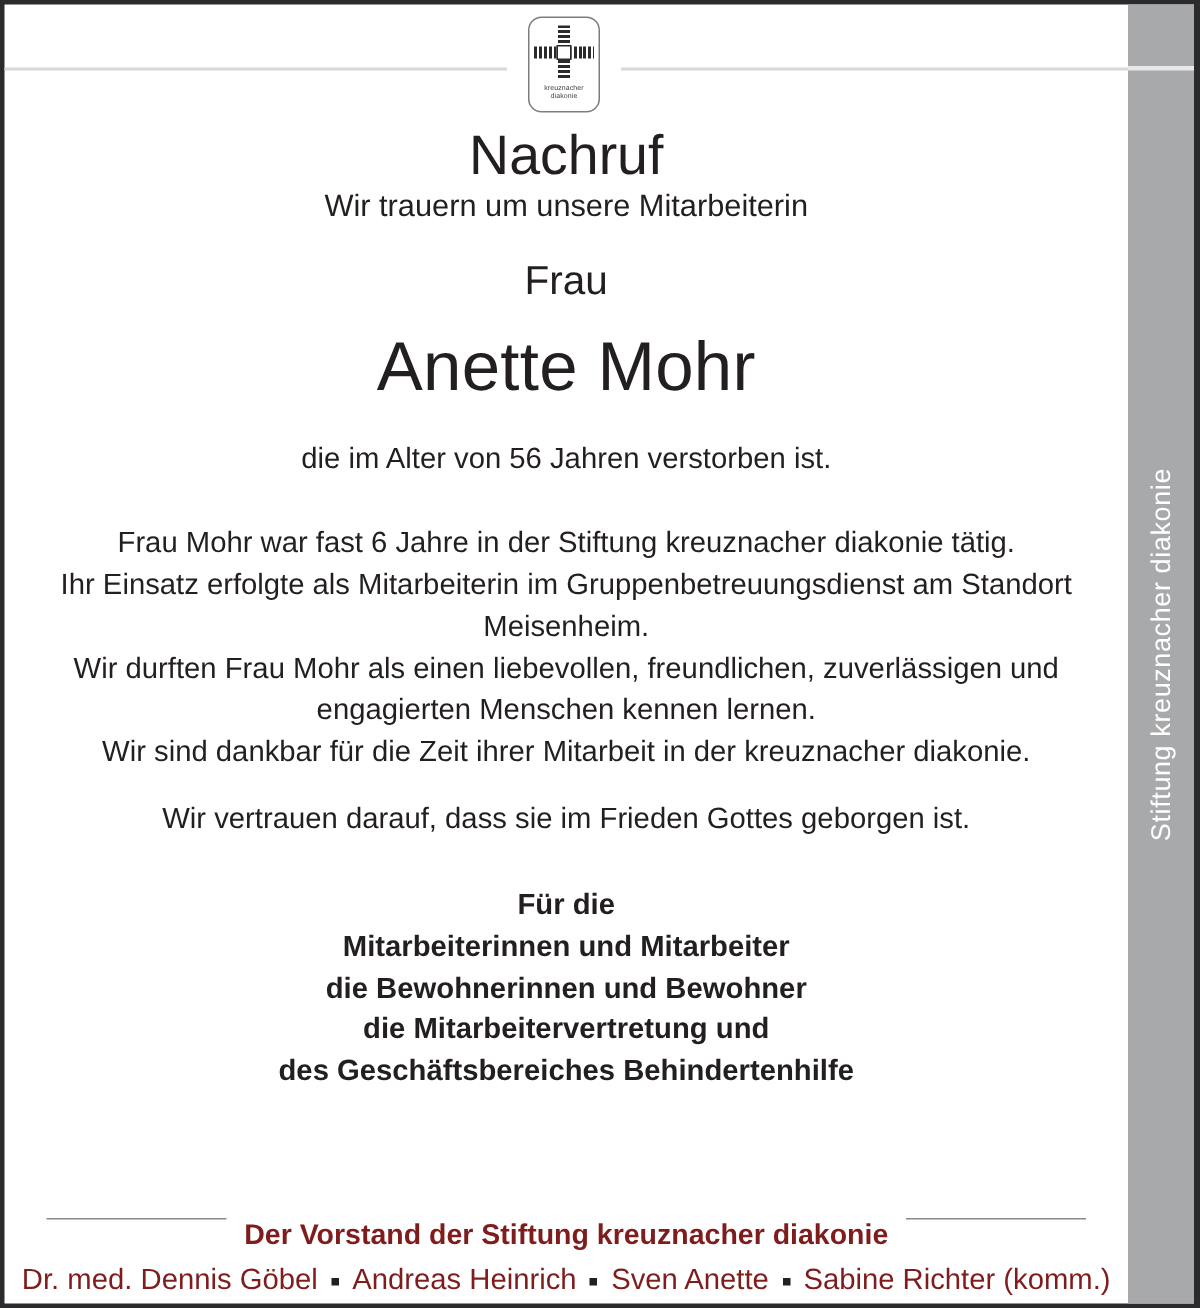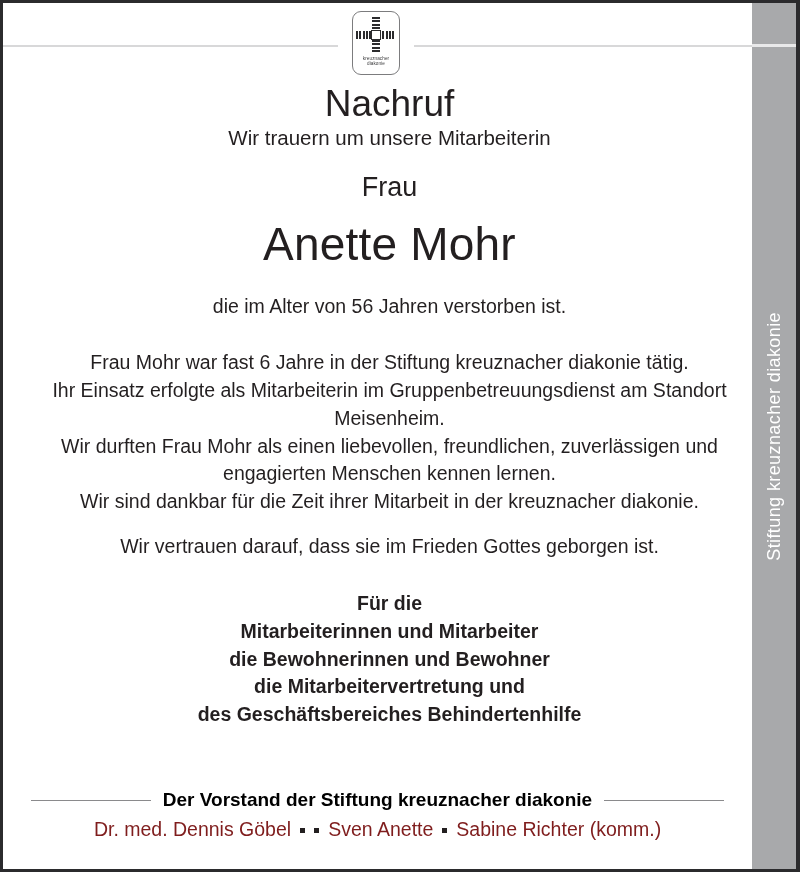--- a/index.html
+++ b/index.html
@@ -171,21 +171,20 @@
   }
 
   
   .content {
     position: absolute;
     left: 3px;
     top: 84px;
     width: 749px;
     text-align: center;
     color: #231f20;
-    padding-left: 12px;
   }
 
   .title {
     font-size: 37px;
     line-height: 1.06;
     color: #231f20;
     margin: 0 0 2px 0;
   }
   .subtitle {
     font-size: 20.5px;
@@ -249,22 +248,23 @@
   }
   .footer-head .rule {
     flex: 1 1 auto;
     height: 1px;
     background: #8a8a8c;
   }
   .footer-head .label {
     flex: 0 0 auto;
     font-size: 19px;
     font-weight: bold;
-    color: #000000;
+    color: #7f1d1d;
     white-space: nowrap;
+    margin-top: 24px;
   }
   .footer-names {
     margin-top: 7px;
     font-size: 19.5px;
     color: #7f1d1d;
     display: flex;
     align-items: center;
     justify-content: center;
     gap: 9px;
     white-space: nowrap;
@@ -340,20 +340,21 @@
 
   <div class="footer">
     <div class="footer-head">
       <div class="rule"></div>
       <div class="label">Der Vorstand der Stiftung kreuznacher diakonie</div>
       <div class="rule"></div>
     </div>
     <div class="footer-names">
       <span>Dr. med. Dennis Göbel</span>
       <span class="sep"></span>
+      <span>Andreas Heinrich</span>
       <span class="sep"></span>
       <span>Sven Anette</span>
       <span class="sep"></span>
       <span>Sabine Richter (komm.)</span>
     </div>
   </div>
 
 </div>
 
 </body></html>

